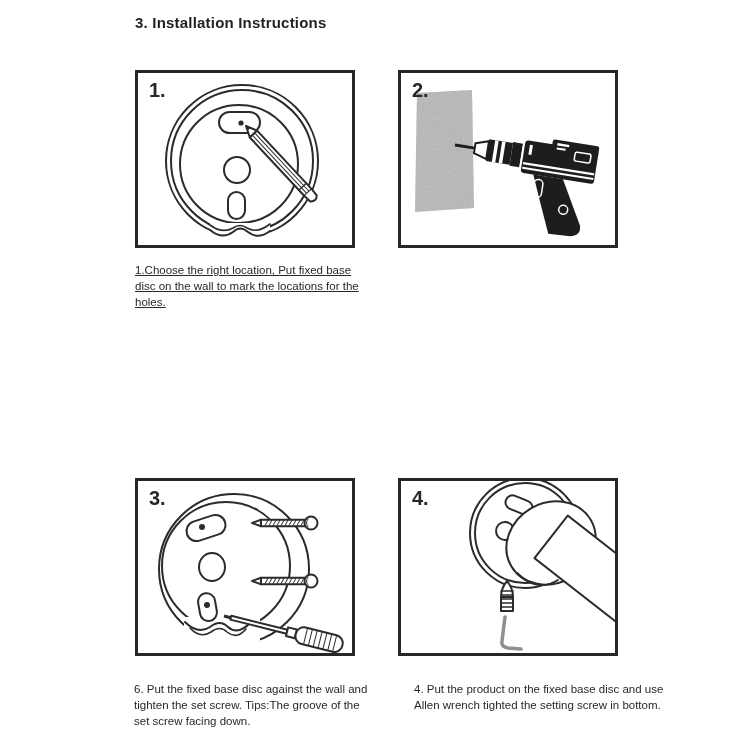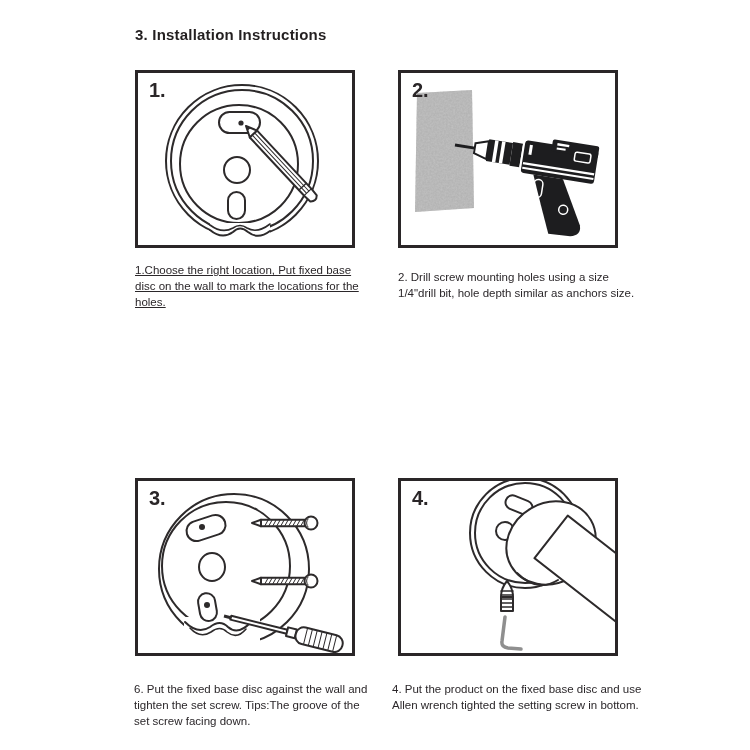--- a/index.html
+++ b/index.html
@@ -1,21 +1,21 @@
 <!DOCTYPE html>
 <html><head>
 <meta charset="utf-8">
 <style>
   html,body{margin:0;padding:0;}
   body{
     width:750px;height:750px;background:#ffffff;position:relative;
     font-family:"Liberation Sans",sans-serif;color:#231f20;overflow:hidden;
   }
   .page-title{
-    position:absolute;left:135px;top:26px;
+    position:absolute;left:135px;top:14px;
     font-size:15px;font-weight:700;letter-spacing:.2px;color:#231f20;
   }
   .panel-box{
     position:absolute;width:214px;height:172px;
     border:3px solid #2a2628;background:#fff;
   }
   .panel-num{
     position:absolute;left:11px;top:6px;
     font-size:20px;font-weight:600;color:#2a2628;z-index:2;
   }
@@ -23,21 +23,21 @@
   #box1{left:135px;top:70px;}
   #box2{left:398px;top:70px;}
   #box3{left:135px;top:478px;}
   #box4{left:398px;top:478px;}
   .caption{
     position:absolute;font-size:11.5px;line-height:16px;color:#2b272a;
   }
   #cap1{left:135px;top:262px;width:237px;text-decoration:underline;}
   #cap2{left:398px;top:269px;width:244px;}
   #cap3{left:134px;top:681px;width:243px;}
-  #cap4{left:392px;top:681px;width:251px;}
+  #cap4{left:414px;top:681px;width:251px;}
 </style>
 </head>
 <body>
 
 <div class="page-title">3. Installation Instructions</div>
 
 <div class="panel-box" id="box1">
   <div class="panel-num">1.</div>
   <svg width="214" height="172" viewBox="0 0 214 172">
     <g stroke="#2d2a2b" stroke-width="2" fill="none" stroke-linecap="round" stroke-linejoin="round">
@@ -171,20 +171,19 @@
 
       <path d="M104,136 L101,160 Q100,166 107,167 L120,168" stroke="#8f8f8f" stroke-width="3.5"></path>
     </g>
   </svg>
 </div>
 
 <div class="caption" id="cap1">
   <div>1.Choose the right location, Put fixed base disc on the wall to mark the locations for the holes.</div>
 </div>
 <div class="caption" id="cap2">
-  <div>2. Drill screw mounting holes using a size 1/4"drill bit, hole depth similar as anchors size.</div>
 </div>
 <div class="caption" id="cap3">
   <div>6. Put the fixed base disc against the wall and tighten the set screw. Tips:The groove of the set screw facing down.</div>
 </div>
 <div class="caption" id="cap4">
   <div>4. Put the product on the fixed base disc and use Allen wrench tighted the setting screw in bottom.</div>
 </div>
 
 </body></html>

